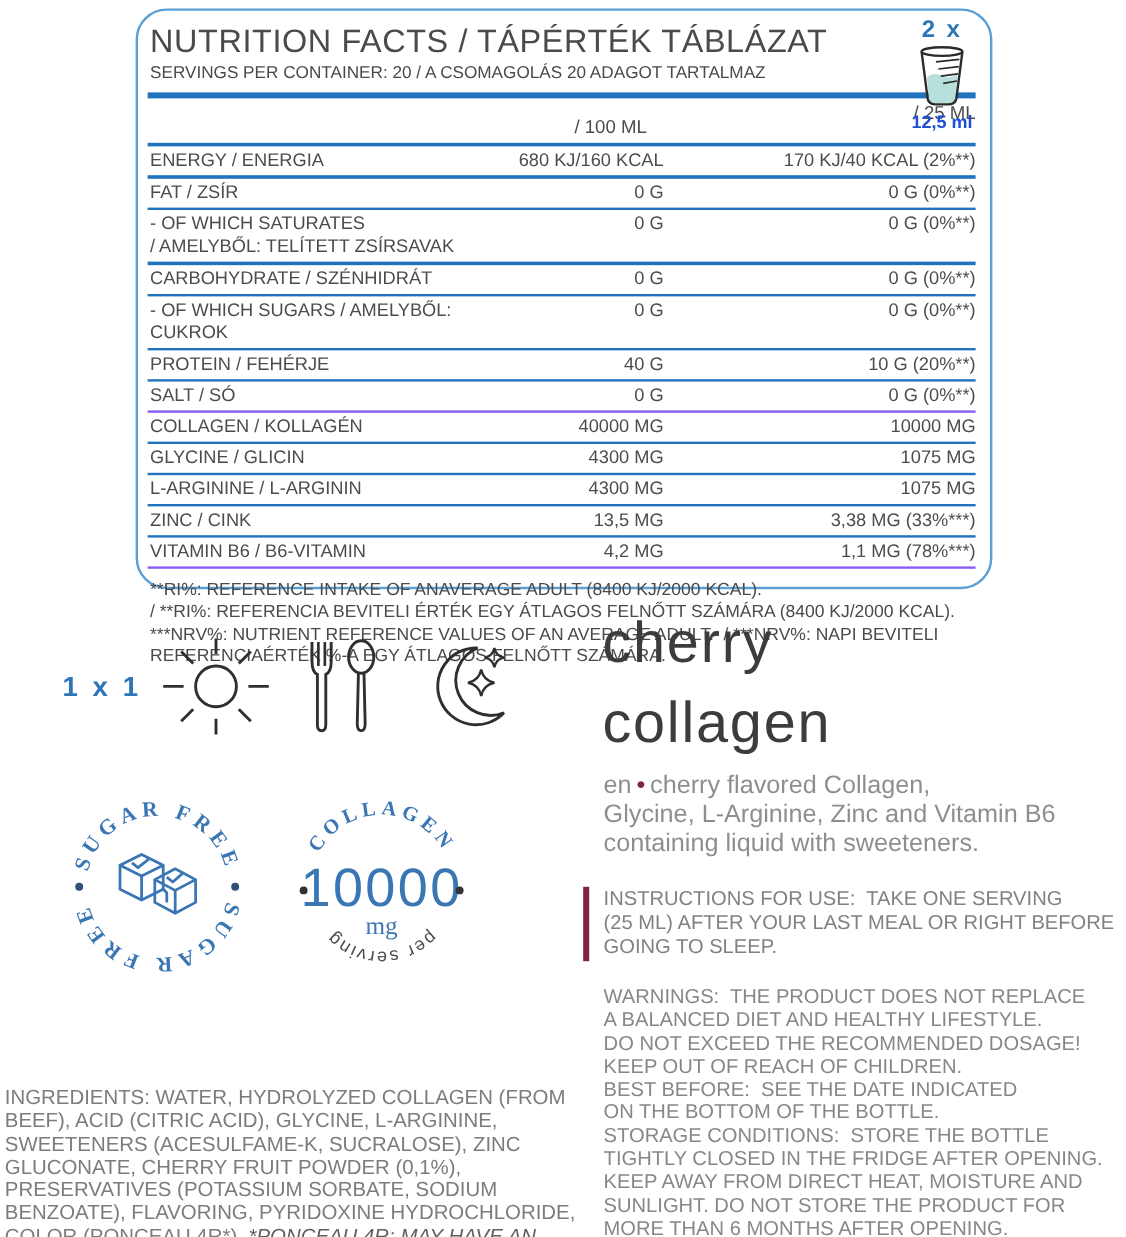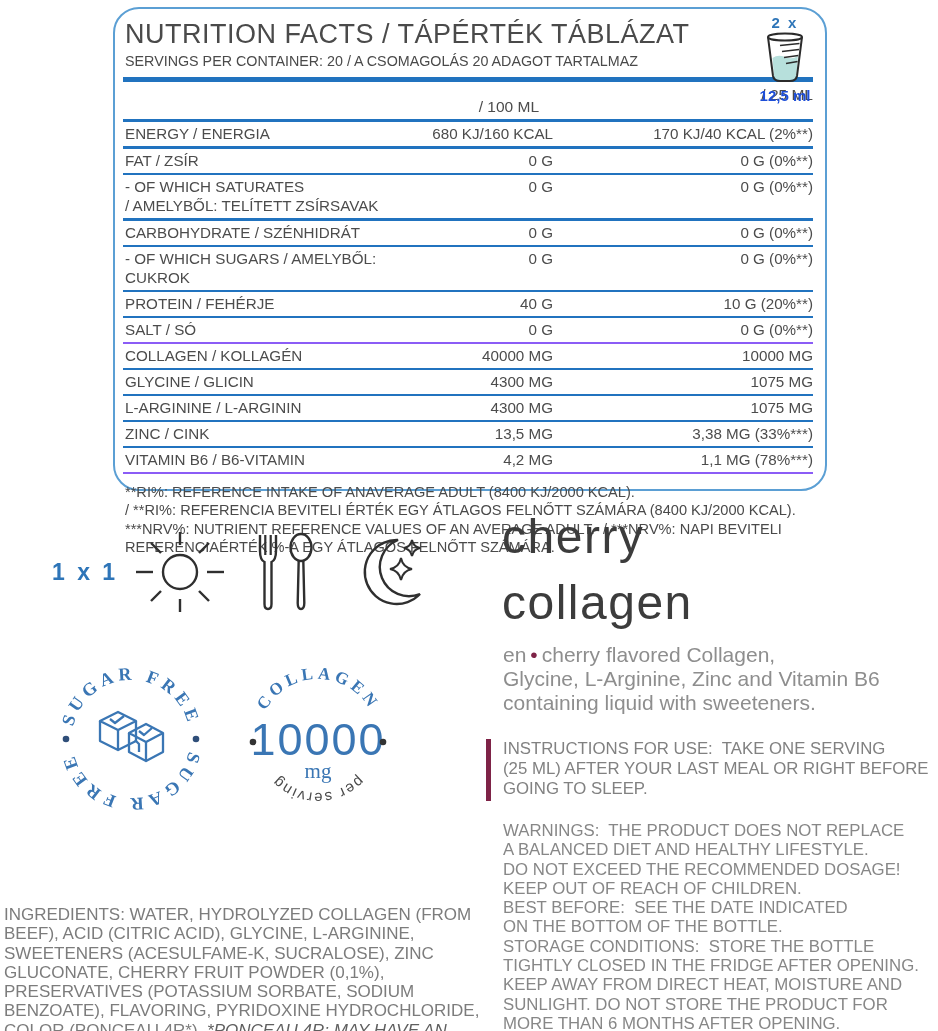--- a/index.html
+++ b/index.html
@@ -8,21 +8,21 @@
   .multiline{white-space:pre-wrap;}
 
   
   .nutri-box{position:absolute;left:113px;top:7px;width:714px;height:484px;
              border:2px solid #5b9fd4;border-radius:26px;box-sizing:border-box;
              padding:8px 12px 8px 8px;}
   .nb-title{margin:2px 0 3px 2px;font-size:27px;font-weight:normal;letter-spacing:.5px;
             color:#4a4a4a;}
   .nb-sub{font-size:14.3px;line-height:17.5px;color:#4a4a4a;margin-left:2px;}
   .glass-block{position:absolute;top:5px;right:8px;width:64px;text-align:center;}
-  .glass-count{font-size:15px;font-weight:bold;color:#2e75b8;letter-spacing:2px;}
+  .glass-count{font-size:20px;font-weight:bold;color:#2e75b8;letter-spacing:2px;}
   .glass-vol{font-size:15px;font-weight:bold;color:#1d4ed8;}
   .bar{background:#2173bf;margin:0;}
   .bar5{height:5px;margin-top:6px;}
   .trow{display:flex;align-items:flex-start;padding:2px 0 3px 2px;font-size:15.2px;
         line-height:19px;color:#4c4c4c;}
   .trow .c-label{width:278px;white-space:pre-wrap;}
   .trow .c-100{width:150px;text-align:right;}
   .trow .c-25{flex:1;text-align:right;}
   .thead{font-size:15.5px;padding:3px 0 3px 2px;}
   .thead .c-100{padding-right:14px;box-sizing:border-box;margin-top:12px;}

